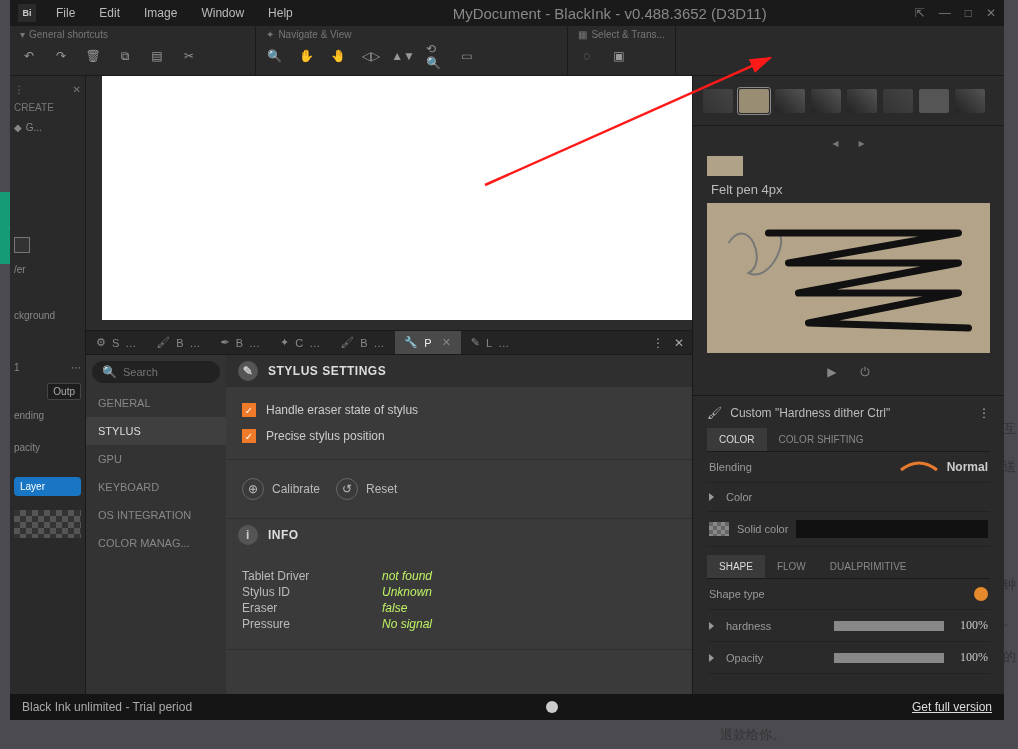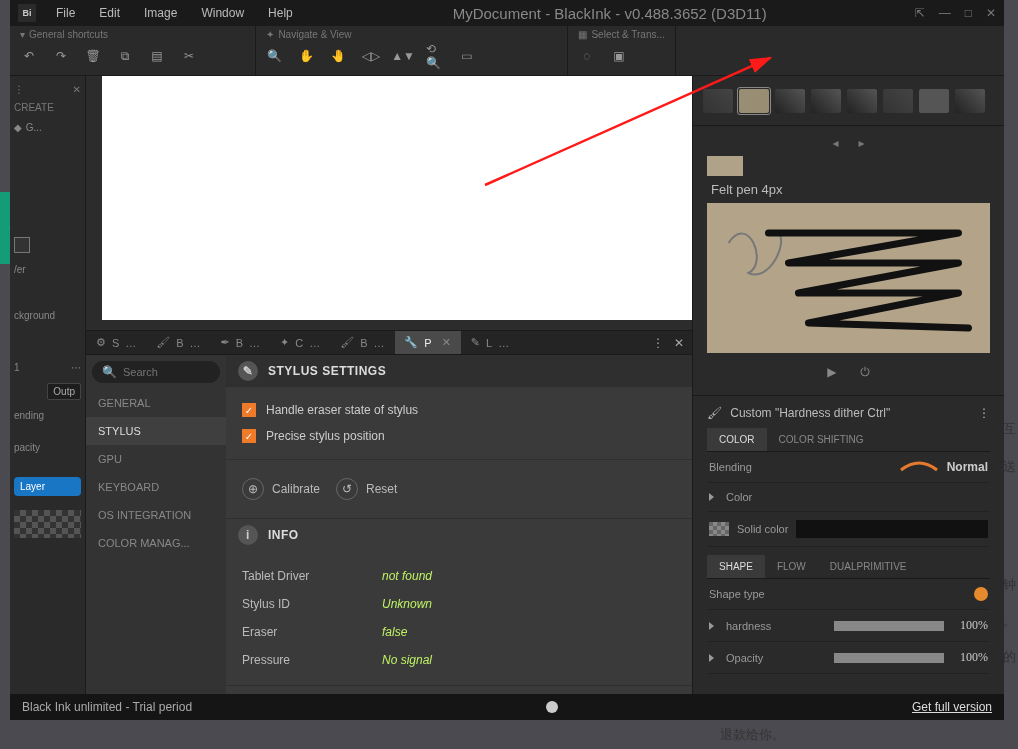--- a/index.html
+++ b/index.html
@@ -37,21 +37,21 @@
 .nav-item.active { background: #3f3f3f; color: #ddd; }
 .settings-body { flex: 1; background: #3a3a3a; display: flex; flex-direction: column; overflow-y: auto; }
 .settings-hdr { background: #2f2f2f; height: 32px; display: flex; align-items: center; padding: 0 12px; gap: 10px; color: #ddd; font-weight: 600; letter-spacing: 0.5px; }
 .hdr-icon { width: 20px; height: 20px; border-radius: 50%; background: #555; display: flex; align-items: center; justify-content: center; color: #ccc; }
 .setting-block { padding: 10px 16px; border-bottom: 1px solid #2f2f2f; }
 .check-row { display: flex; align-items: center; gap: 10px; padding: 6px 0; color: #ccc; }
 .check { width: 14px; height: 14px; background: #ee7a2a; display: flex; align-items: center; justify-content: center; color: #fff; font-size: 10px; }
 .btn-row { display: flex; gap: 16px; padding: 8px 0; }
 .icon-btn { display: flex; align-items: center; gap: 8px; color: #bbb; cursor: pointer; }
 .icon-btn .circ { width: 22px; height: 22px; border-radius: 50%; border: 1px solid #666; display: flex; align-items: center; justify-content: center; }
-.info-grid { display: grid; grid-template-columns: 140px 1fr; row-gap: 14px; padding: 8px 0; color: #bbb; }
+.info-grid { display: grid; grid-template-columns: 140px 1fr; row-gap: 2px; padding: 8px 0; color: #bbb; }
 .info-grid .val { color: #bef264; font-style: italic; }
 .right-col { width: 312px; background: #2a2a2a; border-left: 1px solid #1a1a1a; display: flex; flex-direction: column; }
 .brush-row { height: 50px; display: flex; align-items: center; padding: 0 10px; gap: 6px; border-bottom: 1px solid #1a1a1a; }
 .brush-swatch { width: 30px; height: 24px; background: #3a3a3a; border-radius: 2px; cursor: pointer; position: relative; }
 .brush-swatch.sel::after { content:""; position:absolute; inset: -2px; border:1px solid #888; border-radius:3px; }
 .brush-preview-area { padding: 10px 14px; border-bottom: 1px solid #1a1a1a; display: flex; flex-direction: column; gap: 6px; }
 .small-swatch { width: 36px; height: 20px; background: #b0a288; }
 .brush-name { color: #bbb; font-size: 13px; padding-left: 4px; }
 .brush-big { height: 150px; background: #b3a489; position: relative; overflow: hidden; }
 .playctrl { display: flex; justify-content: center; gap: 24px; padding: 6px 0; color: #888; }

